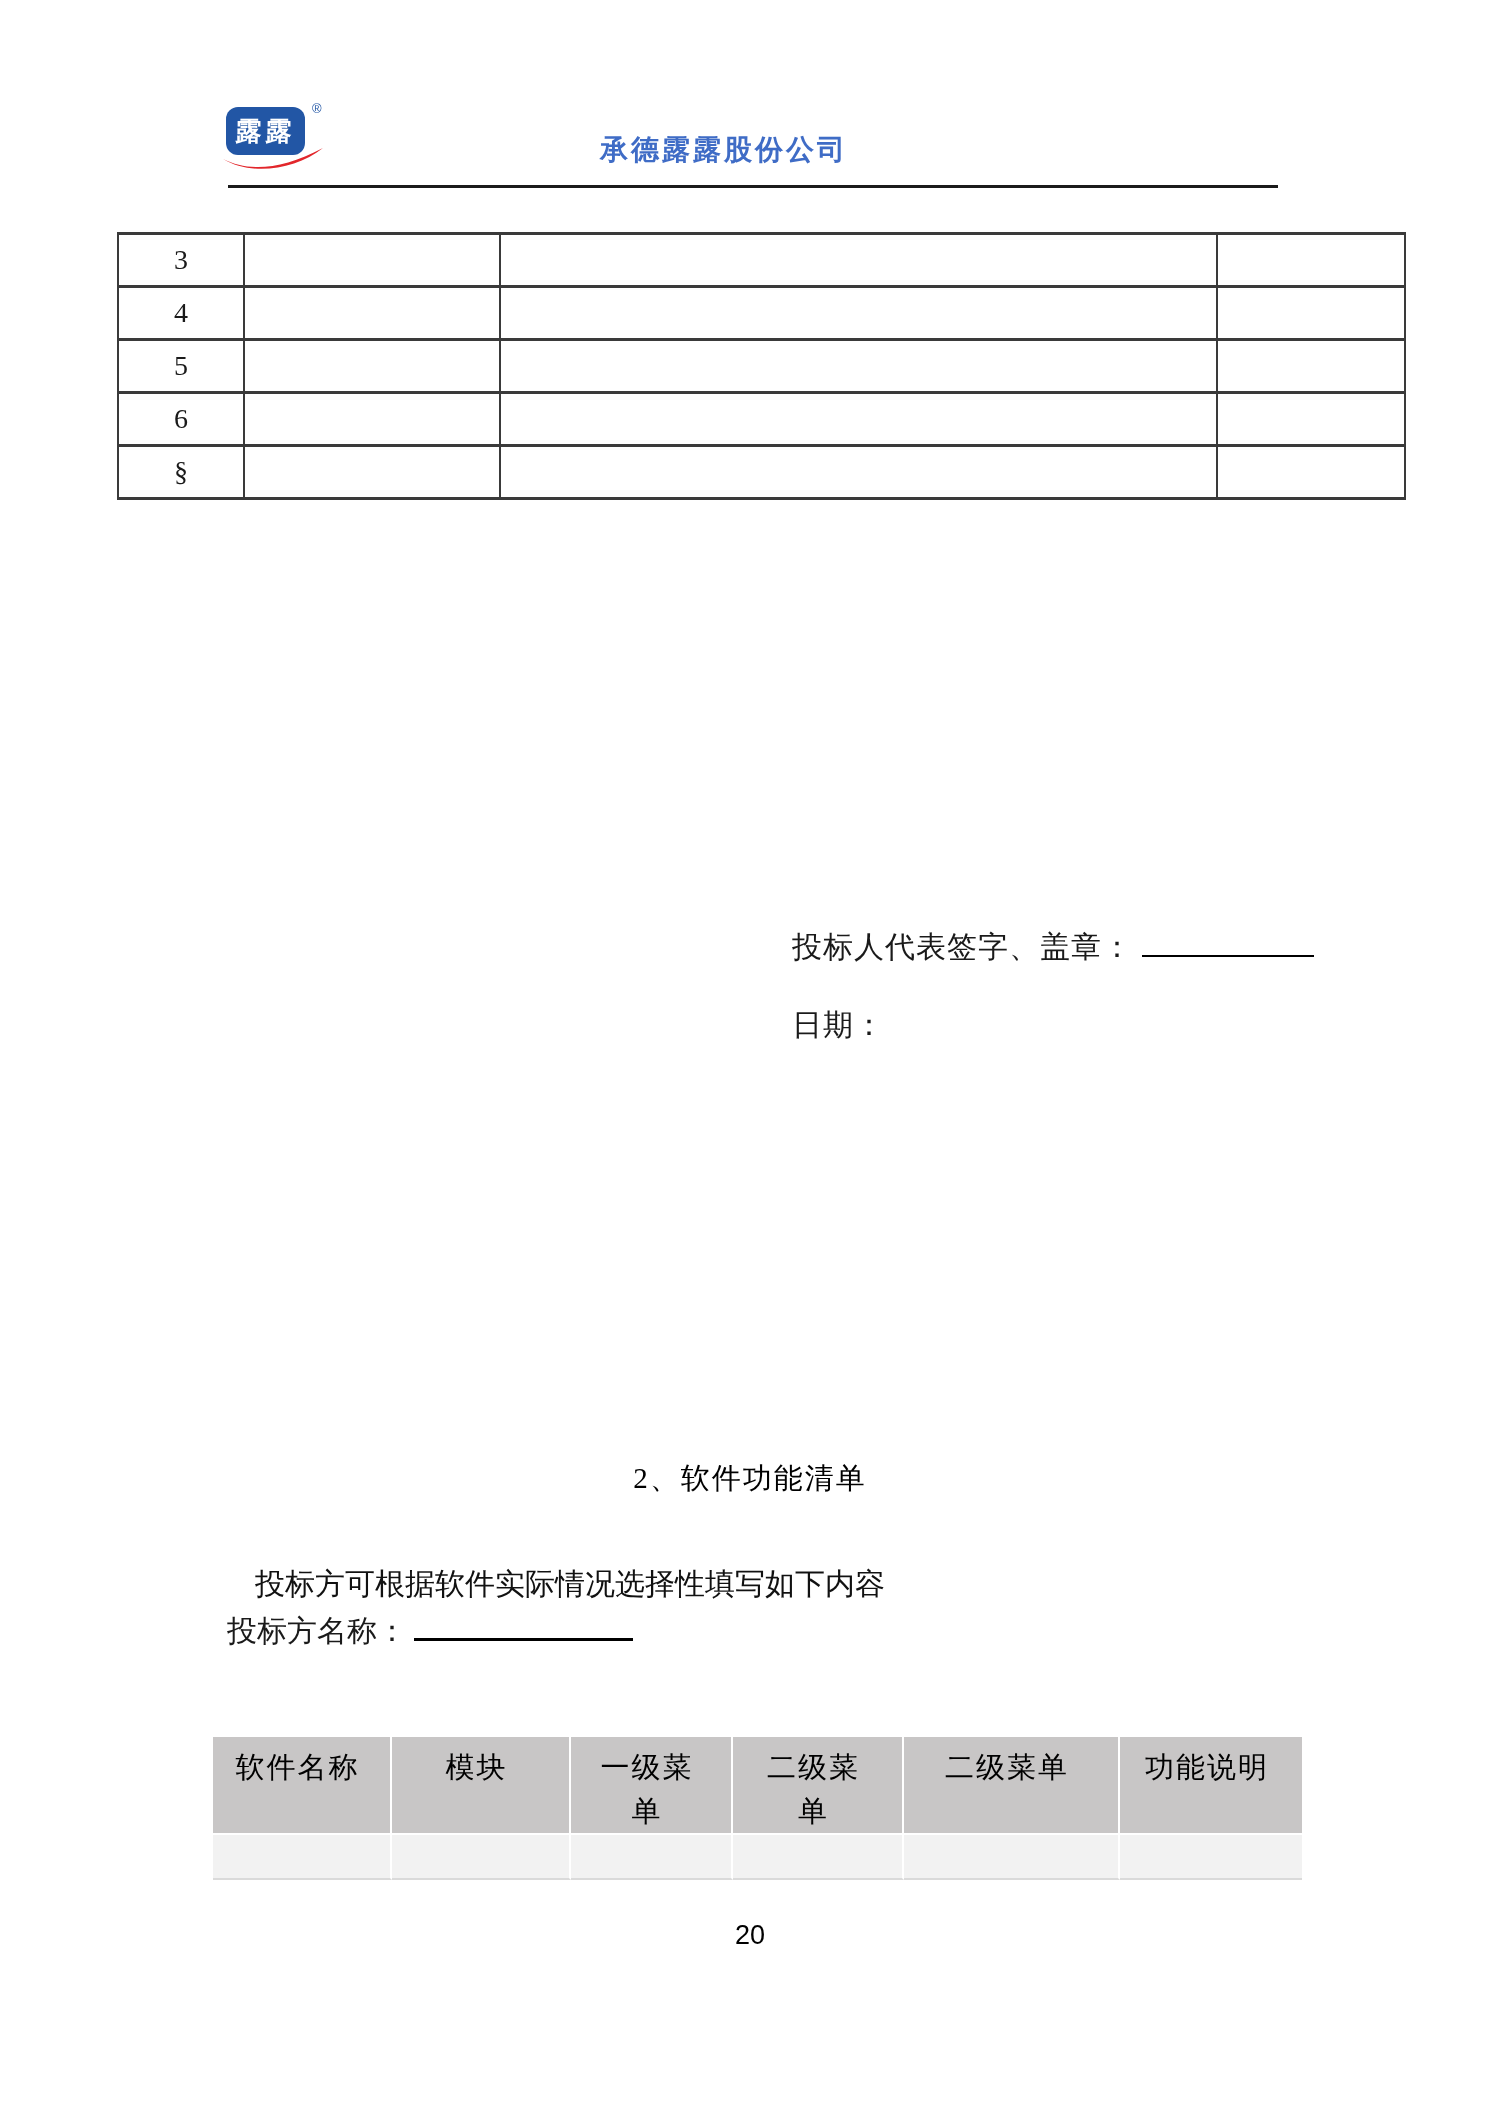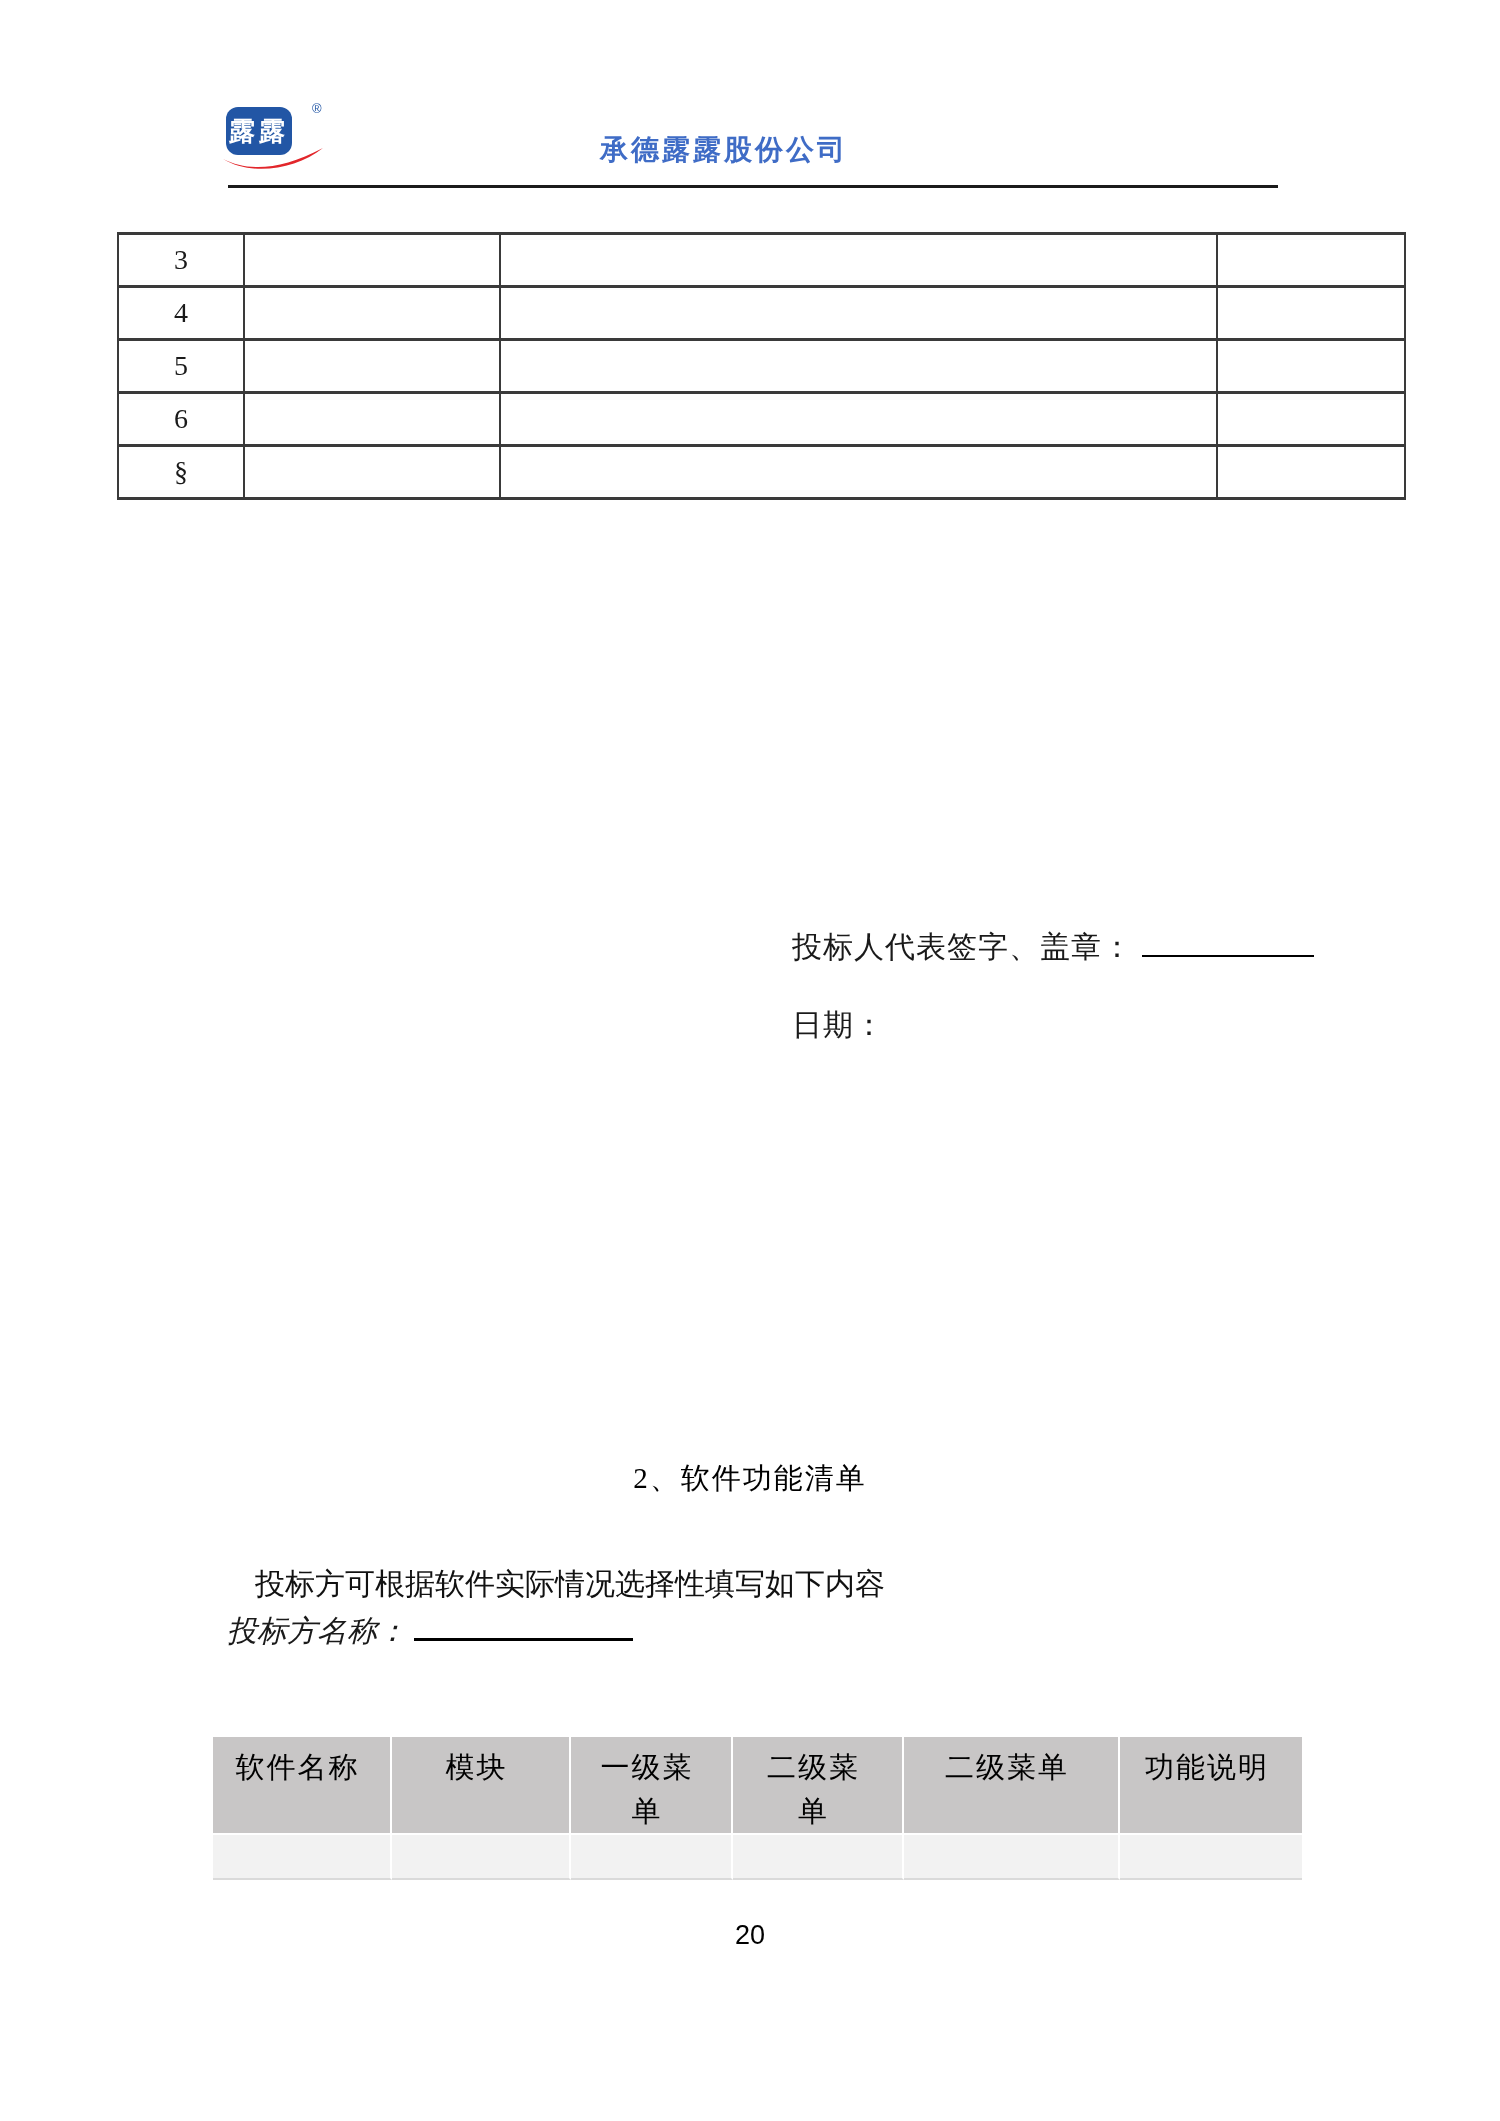--- a/index.html
+++ b/index.html
@@ -8,21 +8,21 @@
     width:1500px;height:2121px;
     margin:0 auto;
     background:#fff;
     overflow:hidden;
     font-family:"Liberation Sans", sans-serif;
     color:#111;
   }
 
   
   .logo-box{
-    position:absolute;left:226px;top:107px;width:66px;height:48px;
+    position:absolute;left:226px;top:107px;width:79px;height:48px;
     background:#2256A5;border-radius:12px;
     display:flex;align-items:center;justify-content:center;
     color:#fff;font-weight:bold;font-size:26px;letter-spacing:4px;
     font-family:"Liberation Serif", serif;
   }
   .logo-reg{
     position:absolute;left:312px;top:101px;
     font-size:13px;color:#2256A5;font-family:"Liberation Sans", sans-serif;
   }
   .logo-swoosh{position:absolute;left:221px;top:146px;}
@@ -72,21 +72,21 @@
     font-family:"Liberation Serif", serif;
     font-size:29px;letter-spacing:2px;color:#000;
   }
   .intro-text{
     position:absolute;left:227px;top:1564px;
     font-family:"Liberation Serif", serif;
     font-size:30px;color:#111;white-space:nowrap;margin-left:28px;
   }
   .bidder-row{
     position:absolute;left:227px;top:1608px;
-    font-size:30px;color:#1a1a1a;white-space:nowrap;font-weight:500;font-style:italic;
+    font-size:30px;color:#1a1a1a;white-space:nowrap;font-weight:500;
   }
   .blank-line.bidder{width:219px;margin-left:7px;border-bottom-width:3px;}
 
   
   .fn-table{
     position:absolute;left:213px;top:1737px;width:1089px;
     border-collapse:separate;border-spacing:0;table-layout:fixed;
   }
   .fn-table th{
     background:#C8C6C6;

